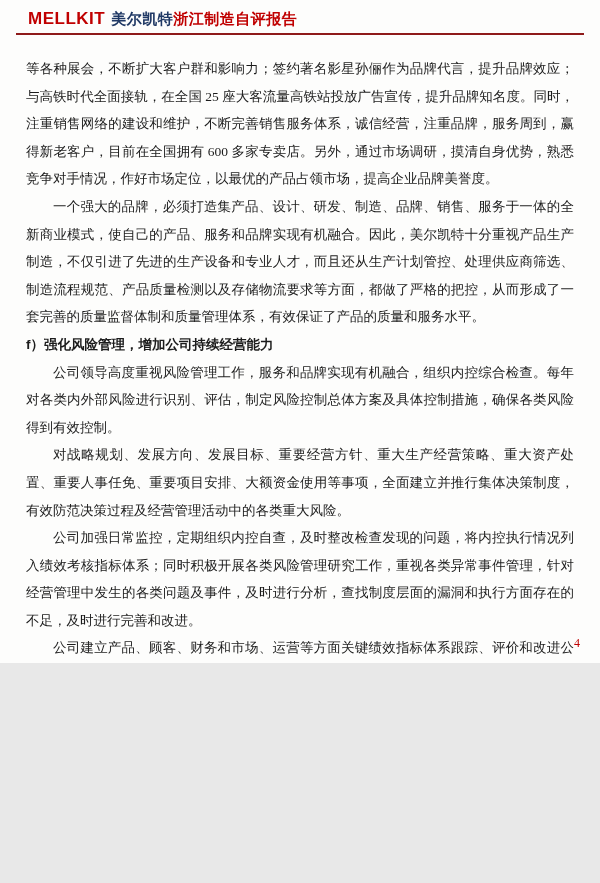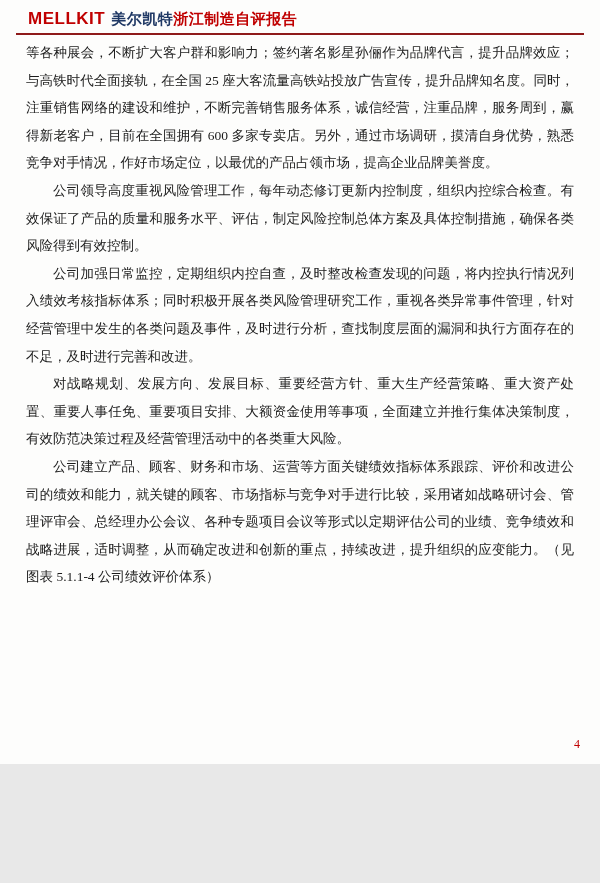--- a/index.html
+++ b/index.html
@@ -1,19 +1,19 @@
 <!DOCTYPE html>
 <html><head>
 <meta charset="utf-8">
 <style>
   * { margin: 0; padding: 0; box-sizing: border-box; }
   html, body { background: #e8e8e8; }
   .page {
     width: 600px;
-    height: 764px;
+    height: 663px;
     margin: 0 auto;
     background: #fdfdfc;
     position: relative;
     padding: 9px 26px 0 26px;
     font-family: "Liberation Serif", "DejaVu Serif", serif;
     color: #1c1c1c;
     overflow: hidden;
   }
   .header {
     white-space: nowrap;
@@ -30,21 +30,21 @@
   }
   .t-navy { color: #1f3864; font-weight: 600; }
   .t-red  { color: #c00000; font-weight: 600; }
   .header-rule {
     margin-top: 4px;
     margin-left: -10px;
     margin-right: -10px;
     border-bottom: 2px solid #8e1a1a;
   }
   .body-text {
-    margin-top: 4px;
+    margin-top: 20px;
     font-size: 13.5px;
     line-height: 27.6px;
     text-align: justify;
     text-justify: inter-ideograph;
   }
   .para { text-indent: 2em; }
   .para.no-indent { text-indent: 0; }
   .heading {
     font-weight: bold;
     font-size: 13.5px;
@@ -66,21 +66,23 @@
 
 <div class="page">
 
   <header class="header">
     <span class="brand">MELLKIT</span><span class="t-navy">美尔凯特</span><span class="t-red">浙江制造自评报告</span>
   </header>
   <div class="header-rule"></div>
 
   <main class="body-text">
     <p class="para no-indent">等各种展会，不断扩大客户群和影响力；签约著名影星孙俪作为品牌代言，提升品牌效应；与高铁时代全面接轨，在全国 25 座大客流量高铁站投放广告宣传，提升品牌知名度。同时，注重销售网络的建设和维护，不断完善销售服务体系，诚信经营，注重品牌，服务周到，赢得新老客户，目前在全国拥有 600 多家专卖店。另外，通过市场调研，摸清自身优势，熟悉竞争对手情况，作好市场定位，以最优的产品占领市场，提高企业品牌美誉度。</p>
-    <p class="para">公司领导高度重视风险管理工作，每年动态修订更新内控制度，组织内控综合检查。有效保证了产品的质量和服务水平、评估，制定风险控制总体方案及具体控制措施，确保各类风险得到有效控制。</p>
+    <p class="para">一个强大的品牌，必须打造集产品、设计、研发、制造、品牌、销售、服务于一体的全新商业模式，使自己的产品、服务和品牌实现有机融合。因此，美尔凯特十分重视产品生产制造，不仅引进了先进的生产设备和专业人才，而且还从生产计划管控、处理供应商筛选、制造流程规范、产品质量检测以及存储物流要求等方面，都做了严格的把控，从而形成了一套完善的质量监督体制和质量管理体系，有效保证了产品的质量和服务水平。</p>
+    <h3 class="heading">f）强化风险管理，增加公司持续经营能力</h3>
+    <p class="para">公司领导高度重视风险管理工作，服务和品牌实现有机融合，组织内控综合检查。每年对各类内外部风险进行识别、评估，制定风险控制总体方案及具体控制措施，确保各类风险得到有效控制。</p>
+    <p class="para">对战略规划、发展方向、发展目标、重要经营方针、重大生产经营策略、重大资产处置、重要人事任免、重要项目安排、大额资金使用等事项，全面建立并推行集体决策制度，有效防范决策过程及经营管理活动中的各类重大风险。</p>
     <p class="para">公司加强日常监控，定期组织内控自查，及时整改检查发现的问题，将内控执行情况列入绩效考核指标体系；同时积极开展各类风险管理研究工作，重视各类异常事件管理，针对经营管理中发生的各类问题及事件，及时进行分析，查找制度层面的漏洞和执行方面存在的不足，及时进行完善和改进。</p>
-    <p class="para">对战略规划、发展方向、发展目标、重要经营方针、重大生产经营策略、重大资产处置、重要人事任免、重要项目安排、大额资金使用等事项，全面建立并推行集体决策制度，有效防范决策过程及经营管理活动中的各类重大风险。</p>
     <p class="para">公司建立产品、顾客、财务和市场、运营等方面关键绩效指标体系跟踪、评价和改进公司的绩效和能力，就关键的顾客、市场指标与竞争对手进行比较，采用诸如战略研讨会、管理评审会、总经理办公会议、各种专题项目会议等形式以定期评估公司的业绩、竞争绩效和战略进展，适时调整，从而确定改进和创新的重点，持续改进，提升组织的应变能力。（见图表 5.1.1-4 公司绩效评价体系）</p>
   </main>
 
   <div class="page-number">4</div>
 
 </div>
 
 </body></html>

